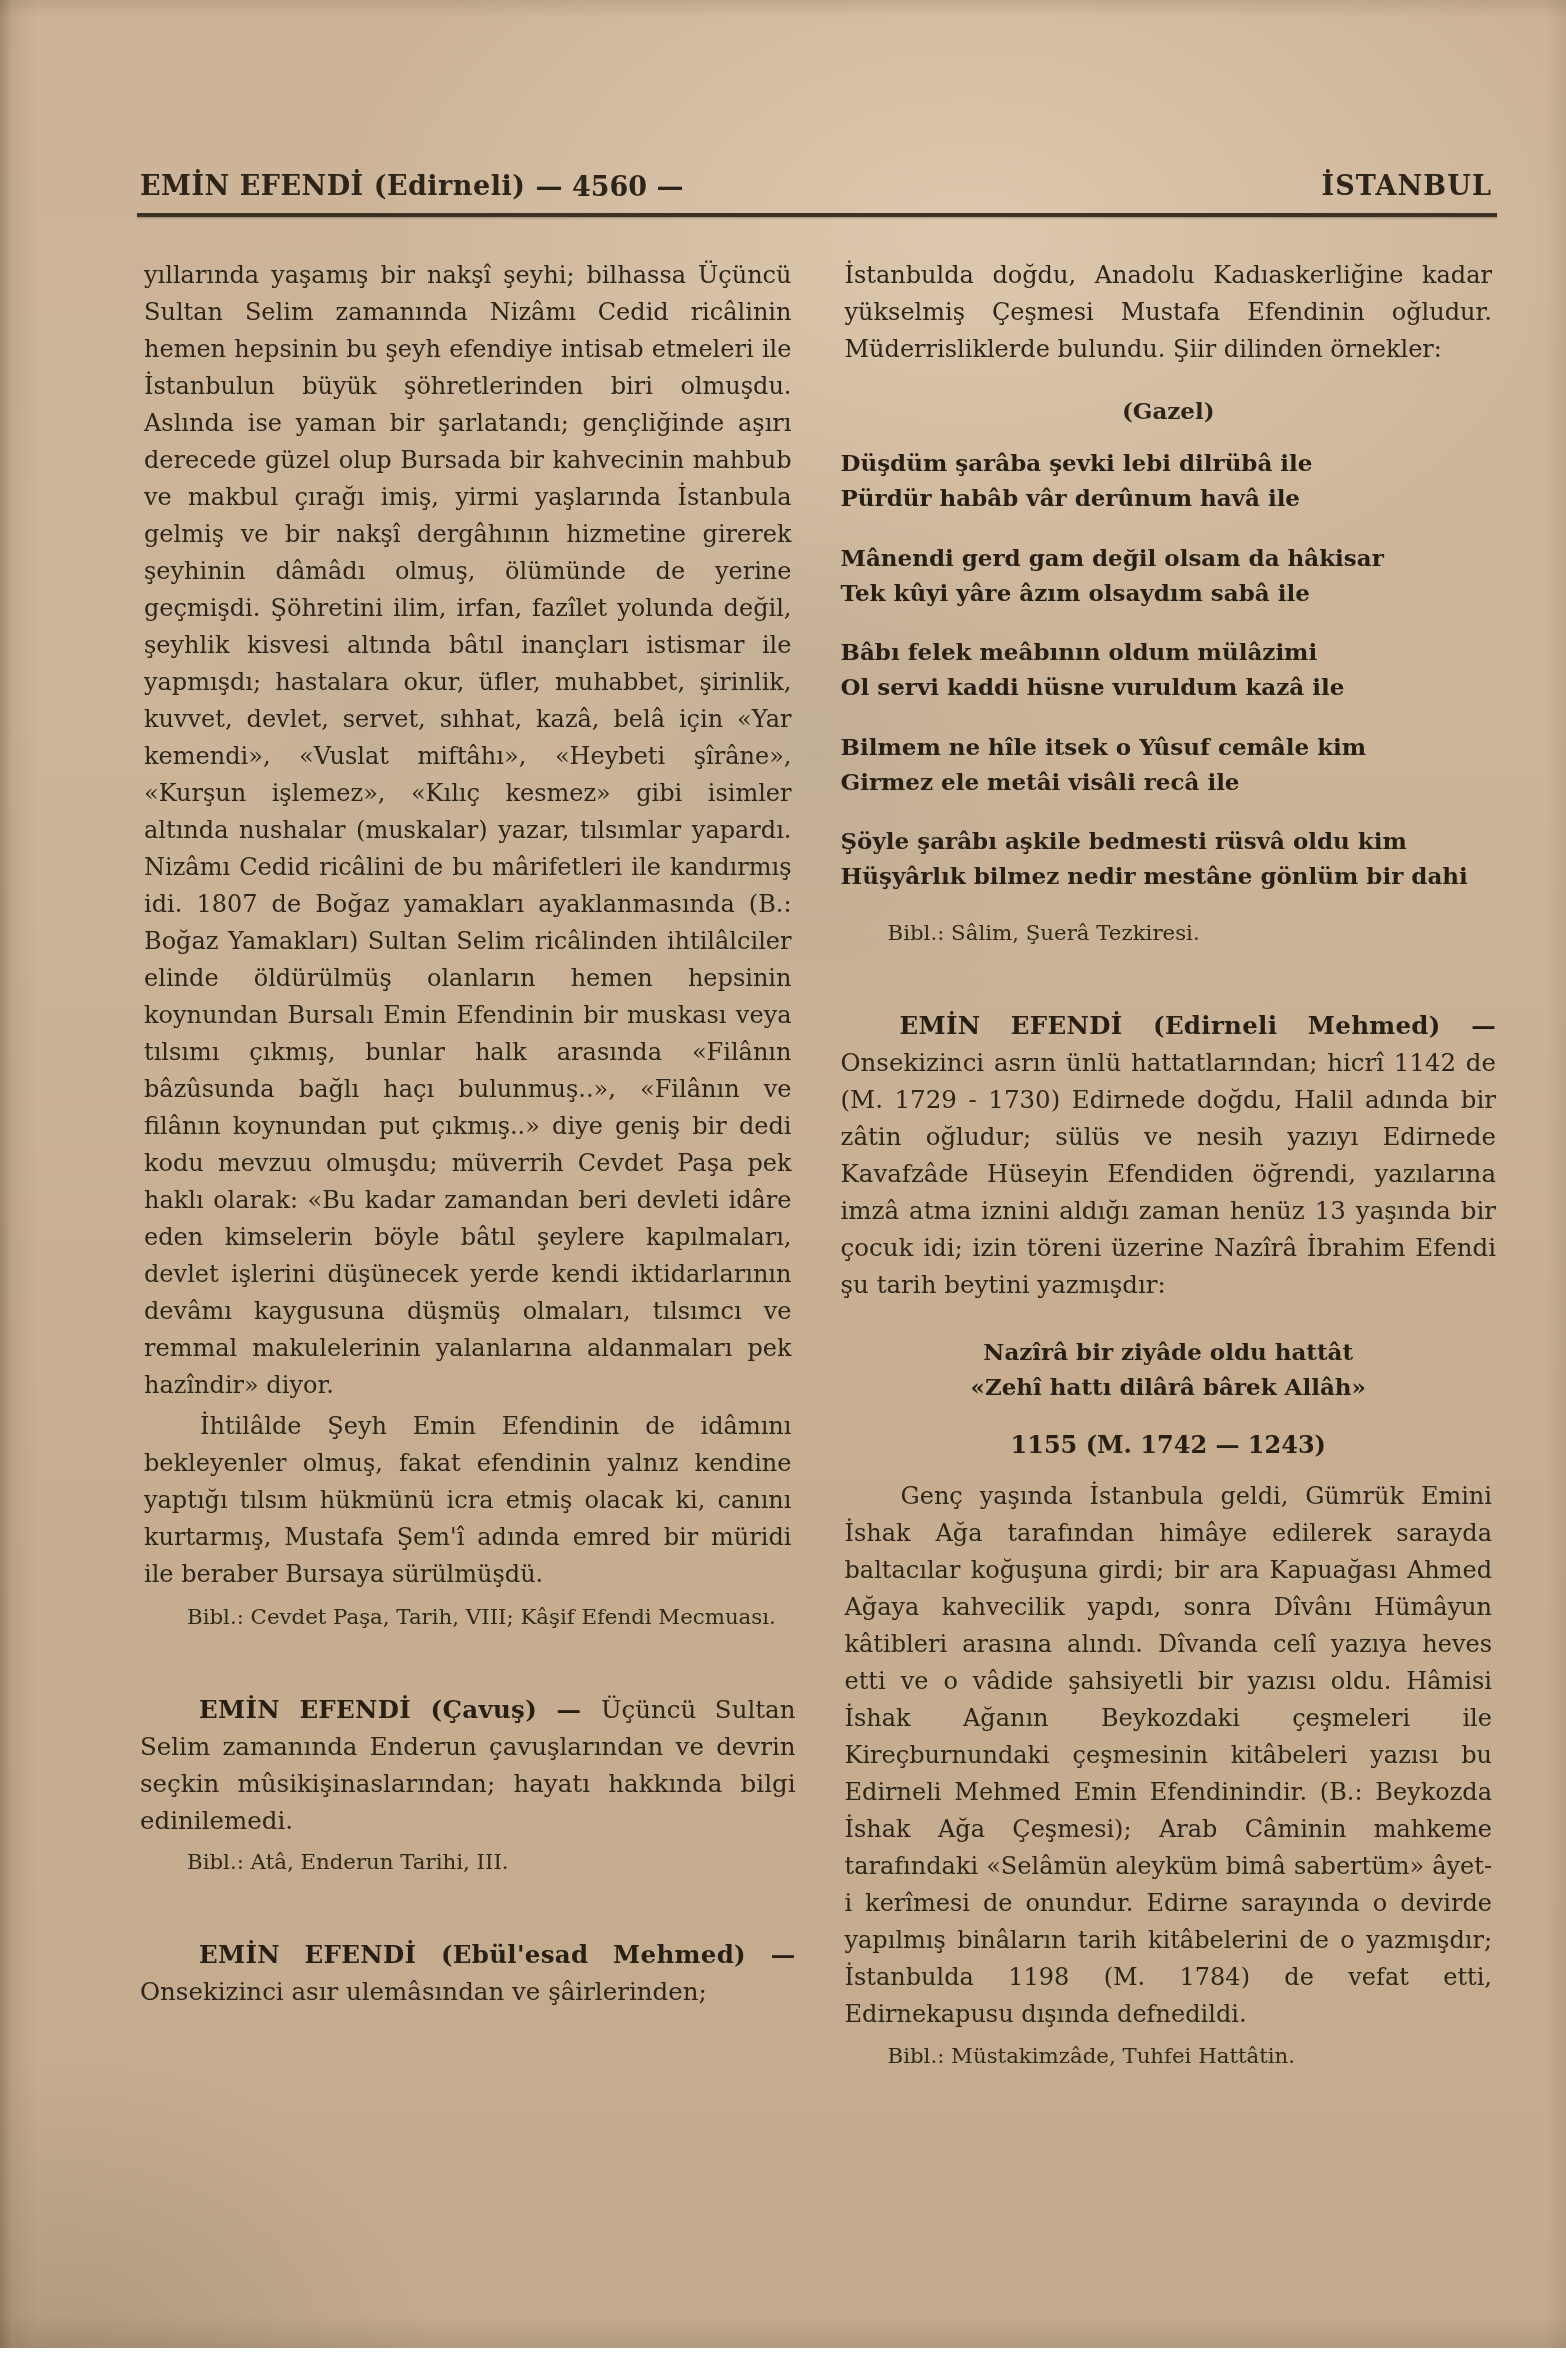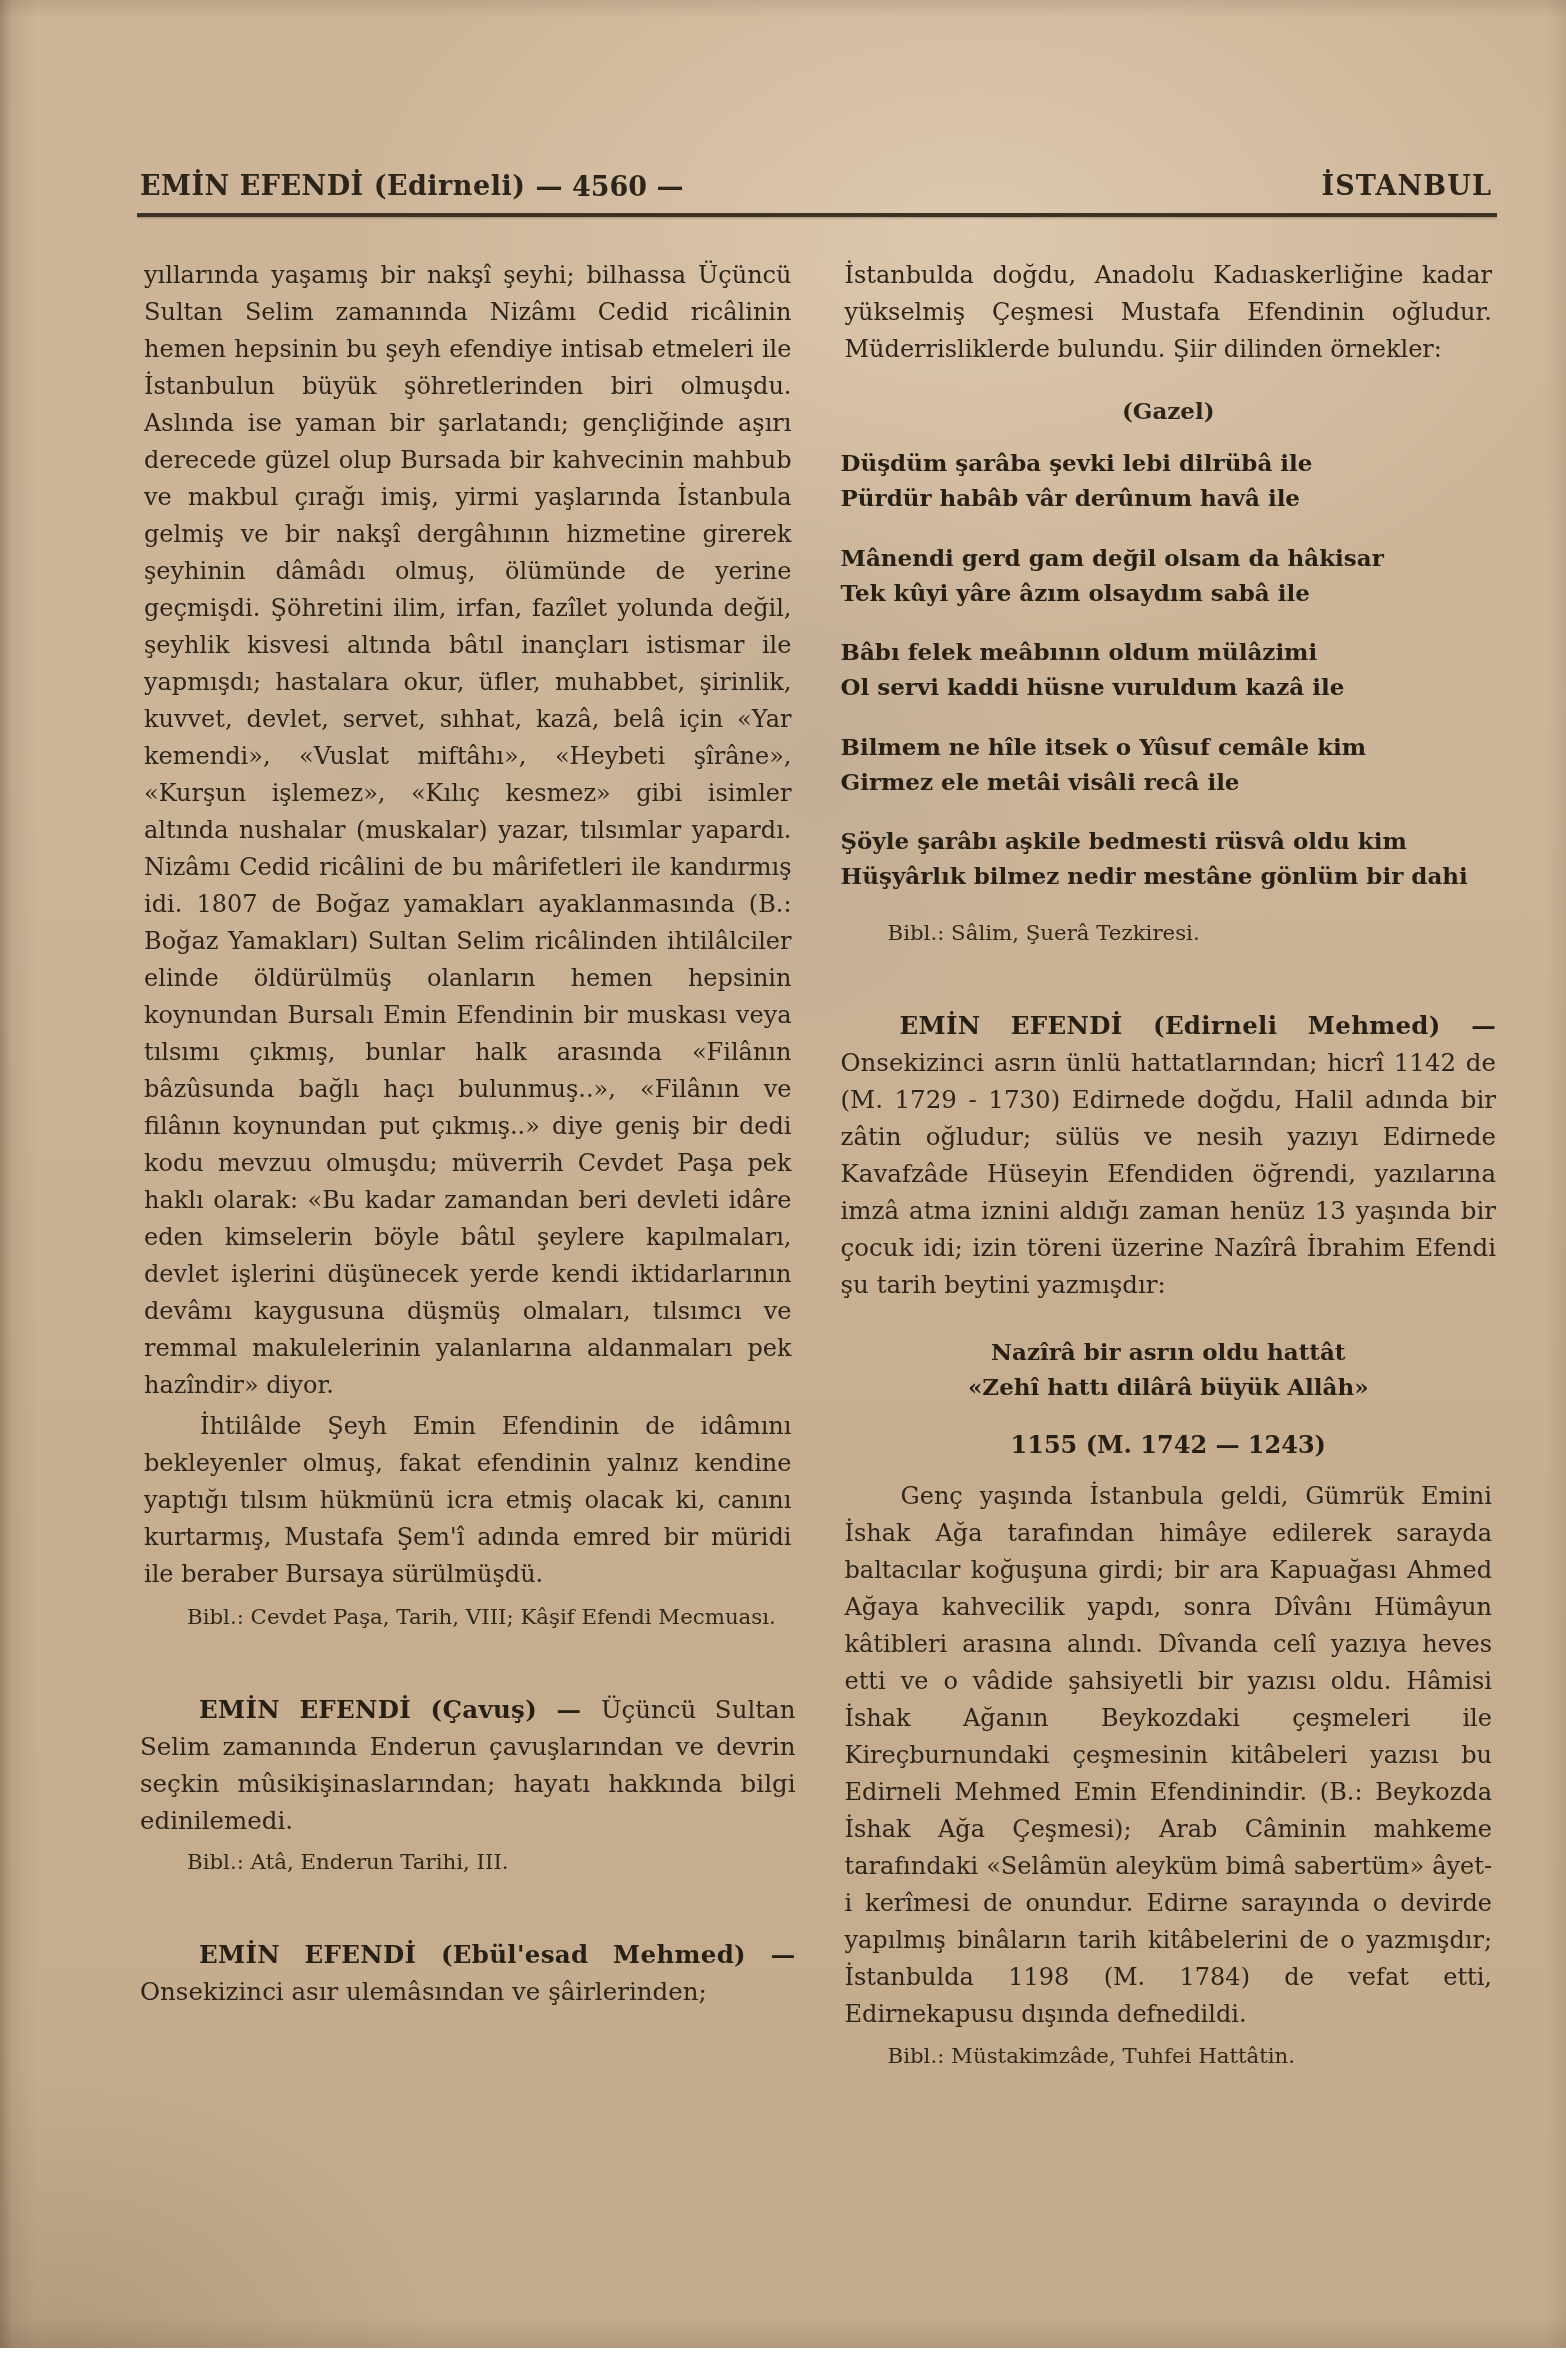--- a/index.html
+++ b/index.html
@@ -143,22 +143,22 @@
           <div class="vline">Hüşyârlık bilmez nedir mestâne gönlüm bir dahi</div>
         </div>
       </div>
 
       <p class="bibl">Bibl.: Sâlim, Şuerâ Tezkiresi.</p>
 
       <p class="entry"><b>EMİN EFENDİ (Edirneli Mehmed) — </b><span>Onsekizinci asrın ünlü hattatlarından; hicrî 1142 de (M. 1729 - 1730) Edirnede doğdu, Halil adında bir zâtin oğludur; sülüs ve nesih yazıyı Edirnede Kavafzâde Hüseyin Efendiden öğrendi, yazılarına imzâ atma iznini aldığı zaman henüz 13 yaşında bir çocuk idi; izin töreni üzerine Nazîrâ İbrahim Efendi şu tarih beytini yazmışdır:</span></p>
 
       <div class="verse centered">
         <div class="couplet">
-          <div class="vline">Nazîrâ bir asrın oldu hattât</div>
-          <div class="vline">«Zehî hattı dilârâ büyük Allâh»</div>
+          <div class="vline">Nazîrâ bir ziyâde oldu hattât</div>
+          <div class="vline">«Zehî hattı dilârâ bârek Allâh»</div>
         </div>
       </div>
 
       <div class="center-date">1155 (M. 1742 — 1243)</div>
 
       <p class="body indent">Genç yaşında İstanbula geldi, Gümrük Emini İshak Ağa tarafından himâye edilerek sarayda baltacılar koğuşuna girdi; bir ara Kapuağası Ahmed Ağaya kahvecilik yapdı, sonra Dîvânı Hümâyun kâtibleri arasına alındı. Dîvanda celî yazıya heves etti ve o vâdide şahsiyetli bir yazısı oldu. Hâmisi İshak Ağanın Beykozdaki çeşmeleri ile Kireçburnundaki çeşmesinin kitâbeleri yazısı bu Edirneli Mehmed Emin Efendinindir. (B.: Beykozda İshak Ağa Çeşmesi); Arab Câminin mahkeme tarafındaki «Selâmün aleyküm bimâ sabertüm» âyet-i kerîmesi de onundur. Edirne sarayında o devirde yapılmış binâların tarih kitâbelerini de o yazmışdır; İstanbulda 1198 (M. 1784) de vefat etti, Edirnekapusu dışında defnedildi.</p>
       <p class="bibl">Bibl.: Müstakimzâde, Tuhfei Hattâtin.</p>
     </section>
 
   </main>

